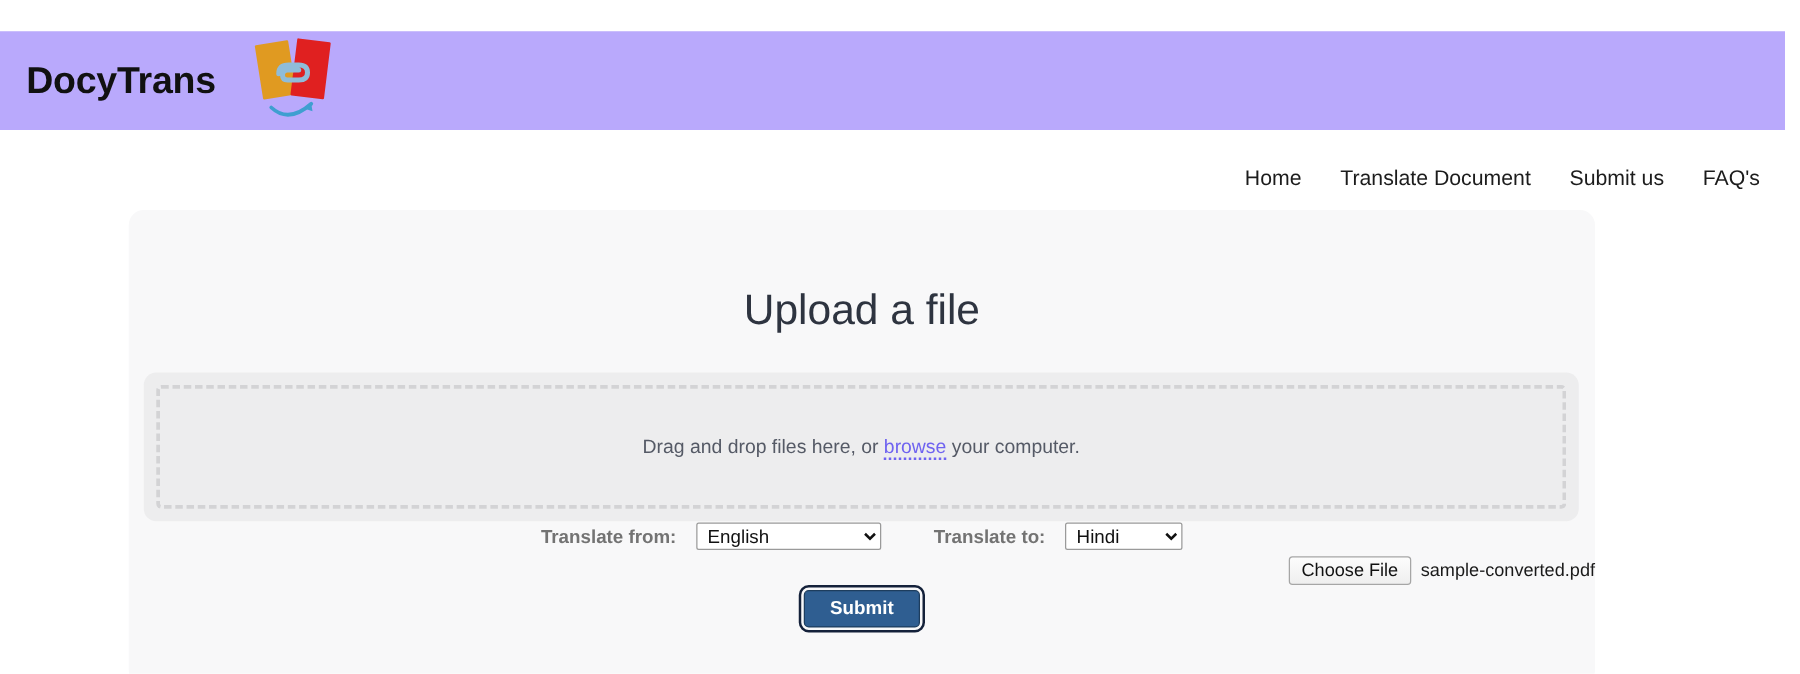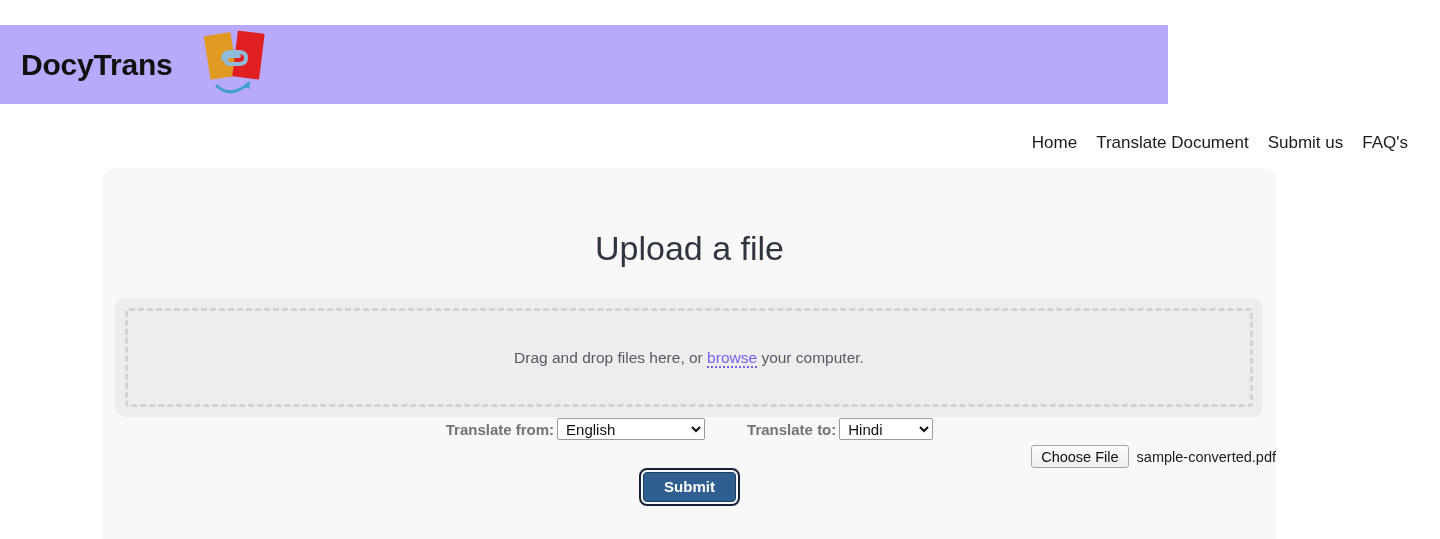--- a/index.html
+++ b/index.html
@@ -18,21 +18,21 @@
     width: 1440px;
     height: 539px;
     background: #ffffff;
   }
 
   
   .site-header {
     position: absolute;
     left: 0;
     top: 25px;
-    width: 1168px;
+    width: 1428px;
     height: 79px;
     background: #b9a9fc;
     display: flex;
     align-items: center;
   }
 
   .brand-title {
     margin-left: 21px;
     font-size: 30px;
     font-weight: bold;
@@ -52,21 +52,21 @@
 
   
   .main-nav {
     position: absolute;
     left: 0;
     top: 133px;
     width: 1408px;
     display: flex;
     justify-content: flex-end;
     align-items: center;
-    gap: 0px;
+    gap: 12px;
   }
   .nav-item {
     font-size: 17px;
     color: #1c1c1c;
     text-decoration: none;
     padding: 0 0;
     margin-left: 19px;
     cursor: pointer;
     white-space: nowrap;
   }
@@ -149,21 +149,21 @@
   }
   .lang-select {
     font-family: "Liberation Sans", sans-serif;
     font-size: 15px;
     color: #111111;
     background: #ffffff;
     border: 1px solid #9a9a9a;
     border-radius: 2px;
     height: 22px;
     padding: 1px 4px;
-    margin-left: 3px;
+    margin-left: 16px;
   }
   #select-from { width: 148px; }
   #select-to   { width: 94px; }
   .spacer-gap { width: 42px; }
 
   
   .file-row {
     position: absolute;
     left: 0;
     top: 277px;

